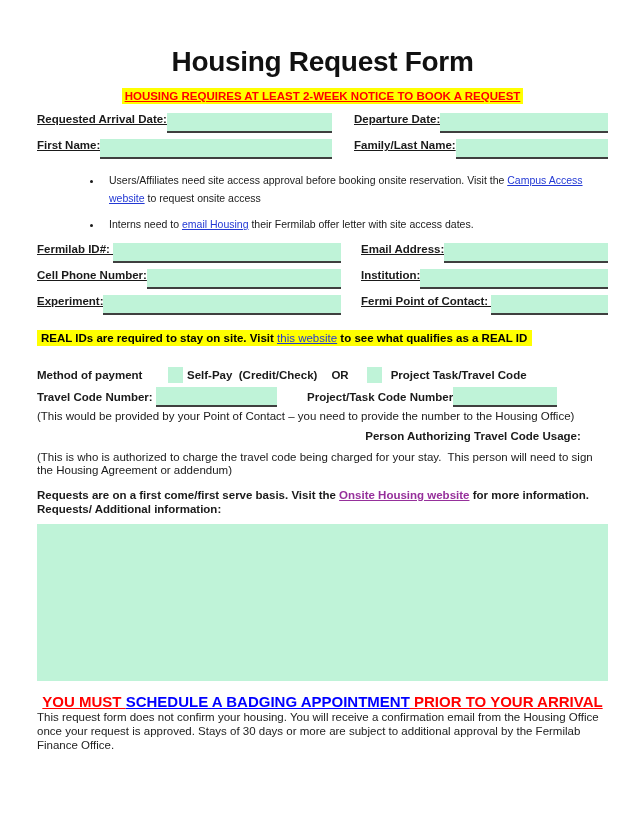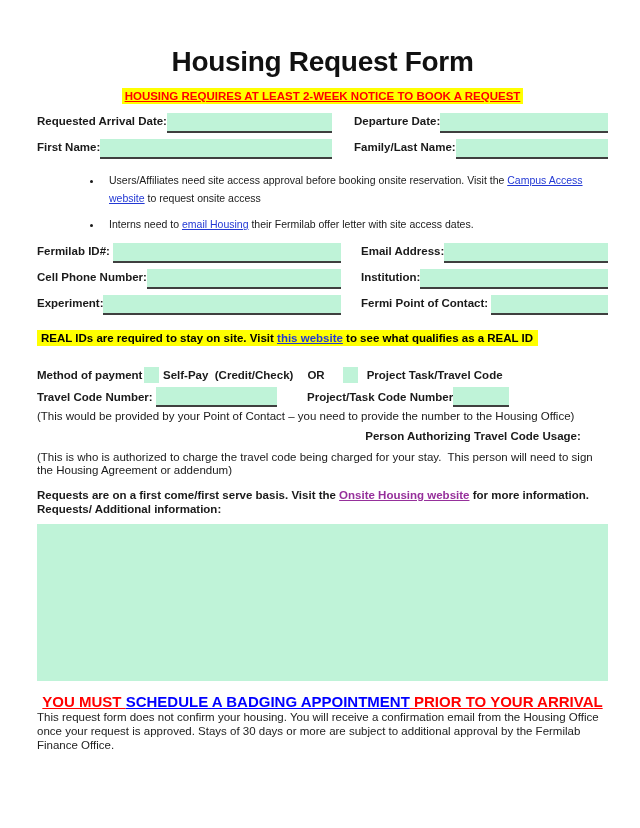--- a/index.html
+++ b/index.html
@@ -25,21 +25,21 @@
     font-size:28px;font-weight:bold;text-align:center;
     margin:0 0 8px 0;line-height:32px;letter-spacing:-0.3px;color:#111;
   }
   .banner-wrap{text-align:center;margin-bottom:8px;}
   .banner{
     background:var(--yellow);color:var(--red);font-weight:bold;
     font-size:11.5px;text-decoration:underline;padding:2px 3px;line-height:17px;
   }
 
   .frow{display:flex;margin-bottom:6px;}
-  .fgroup{display:flex;align-items:center;min-width:0;}
+  .fgroup{display:flex;align-items:flex-start;min-width:0;text-decoration:underline;}
   .flabel{font-weight:bold;font-size:11.5px;white-space:pre;padding-bottom:3px;line-height:13px;}
   .ffield{
     flex:1;height:20px;background:var(--green);
     border-bottom:2px solid var(--line);
     font-size:11.5px;line-height:18px;overflow:hidden;
   }
   .w295{width:295px;flex:none;}
   .w280{width:304px;flex:none;}
   .gap22{margin-left:22px;flex:1;}
   .gap20{margin-left:20px;flex:1;}
@@ -52,32 +52,32 @@
   }
   .bullets li:last-child{margin-bottom:0;}
   .link{color:var(--blue);text-decoration:underline;cursor:pointer;}
   .plink{color:var(--purple);text-decoration:underline;cursor:pointer;font-weight:bold;}
 
   .realid-wrap{margin:13px 0 0 0;}
   .realid{
     background:var(--yellow);color:#000;font-weight:bold;font-size:11.5px;
     padding:2px 5px 2px 4px;line-height:17px;
   }
-  .realid .link{font-weight:bold;}
+  .realid .link{font-weight:normal;}
 
   .payrow{display:flex;align-items:center;margin-top:20px;font-size:11.5px;font-weight:bold;}
   .checkbox{
     width:15px;height:16px;background:var(--green);flex:none;display:inline-block;
   }
-  .pay-head{width:107px;flex:none;}
+  .pay-head{width:131px;flex:none;}
   .pre{white-space:pre;}
 
   .coderow{display:flex;margin-top:4px;}
   .code-left{display:flex;align-items:flex-end;width:240px;flex:none;}
-  .code-right{display:flex;align-items:flex-end;margin-left:30px;width:202px;flex:none;}
+  .code-right{display:flex;align-items:flex-end;margin-left:30px;width:250px;flex:none;}
 
   .note{font-size:11.5px;line-height:13.5px;margin-top:3px;white-space:pre-wrap;}
 
   .authrow{display:flex;align-items:flex-end;margin-top:6px;width:547px;flex-direction:column;}
 
   .requests{font-size:11.5px;font-weight:bold;line-height:14px;margin-top:10px;}
 
   .bigbox{
     margin-top:8px;height:157px;width:100%;background:var(--green);
     font-size:11.5px;padding:4px;

